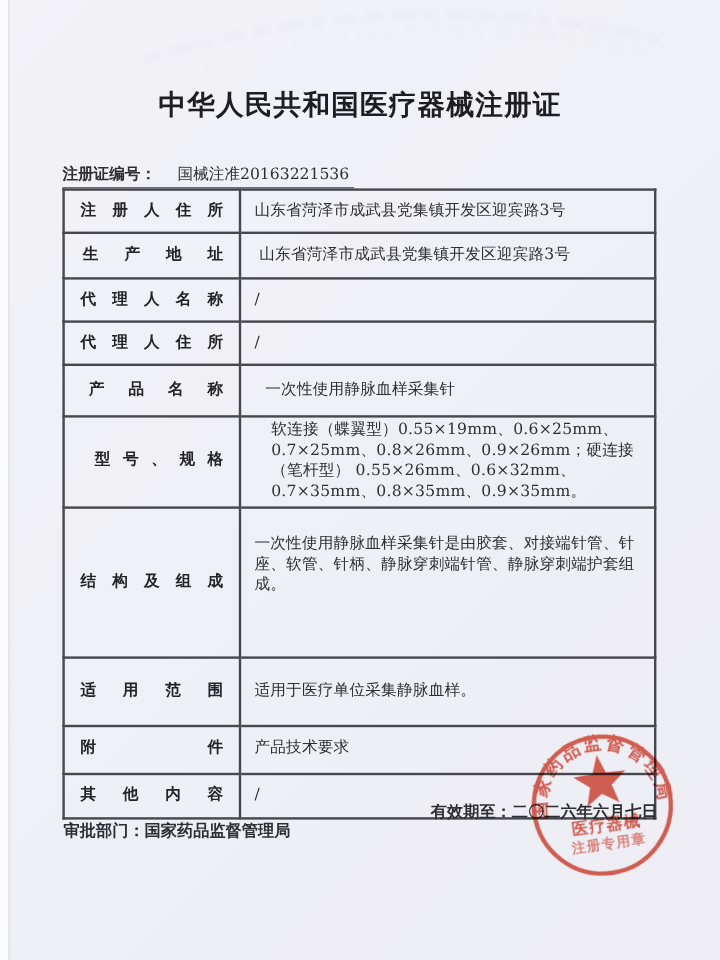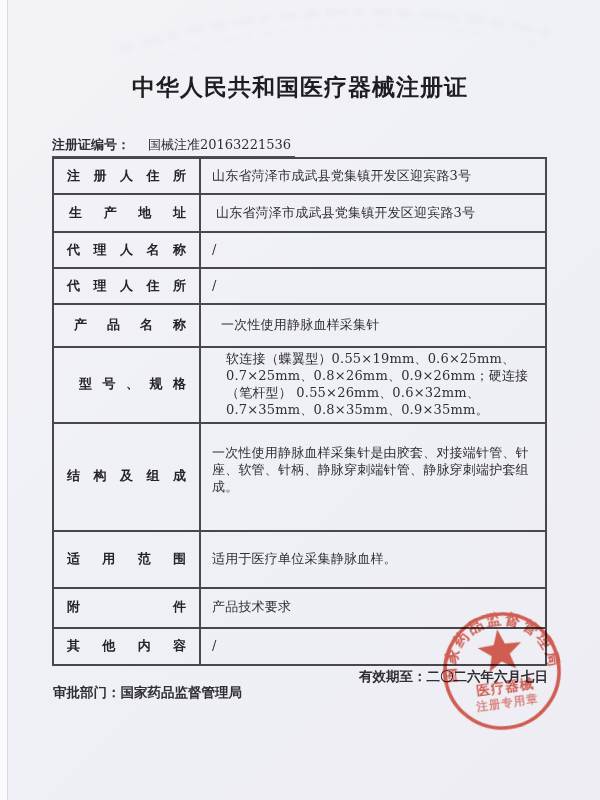--- a/index.html
+++ b/index.html
@@ -40,21 +40,21 @@
     width:119px; padding:0 13px;
     font-family:"DejaVu Sans", sans-serif; font-weight:700; font-size:14px;
     color:#232328;
   }
   td.lbl span { display:block; text-align:justify; text-align-last:justify; }
   td.val { padding:3px 8px 3px 11px; letter-spacing:.2px; }
   tr.r1 td { height:28px; }  tr.r2 td { height:28px; }  tr.r3 td { height:30px;padding-left:15px; }
   tr.r4 td { height:28px; }  tr.r5 td { height:28px; }  tr.r6 td { height:35px;padding-left:20px; }
   tr.r7 td { height:59px;padding-left:25px; }  tr.r8 td { height:87px; }  tr.r9 td { height:49px;margin-left:16px; }
   tr.r10 td { height:32px;margin-top:28px; } tr.r11 td { height:29px; } tr.r12 td { height:51px; }
-  tr.r8 td.val { padding-bottom:16px;font-family:Liberation Serif, serif; }
+  tr.r8 td.val { padding-bottom:33px;font-family:Liberation Serif, serif; }
 
   .footer-left {
     position:absolute; left:53px; top:684px;
     font-family:"DejaVu Sans", sans-serif; font-weight:600; font-size:13.5px;
   }
   .footer-right {
     position:absolute; right:52px; top:668px; text-align:left;
     font-family:"DejaVu Sans", sans-serif; font-weight:600; font-size:13.5px;
   }
   .footer-right .line { margin-bottom:10px; }

